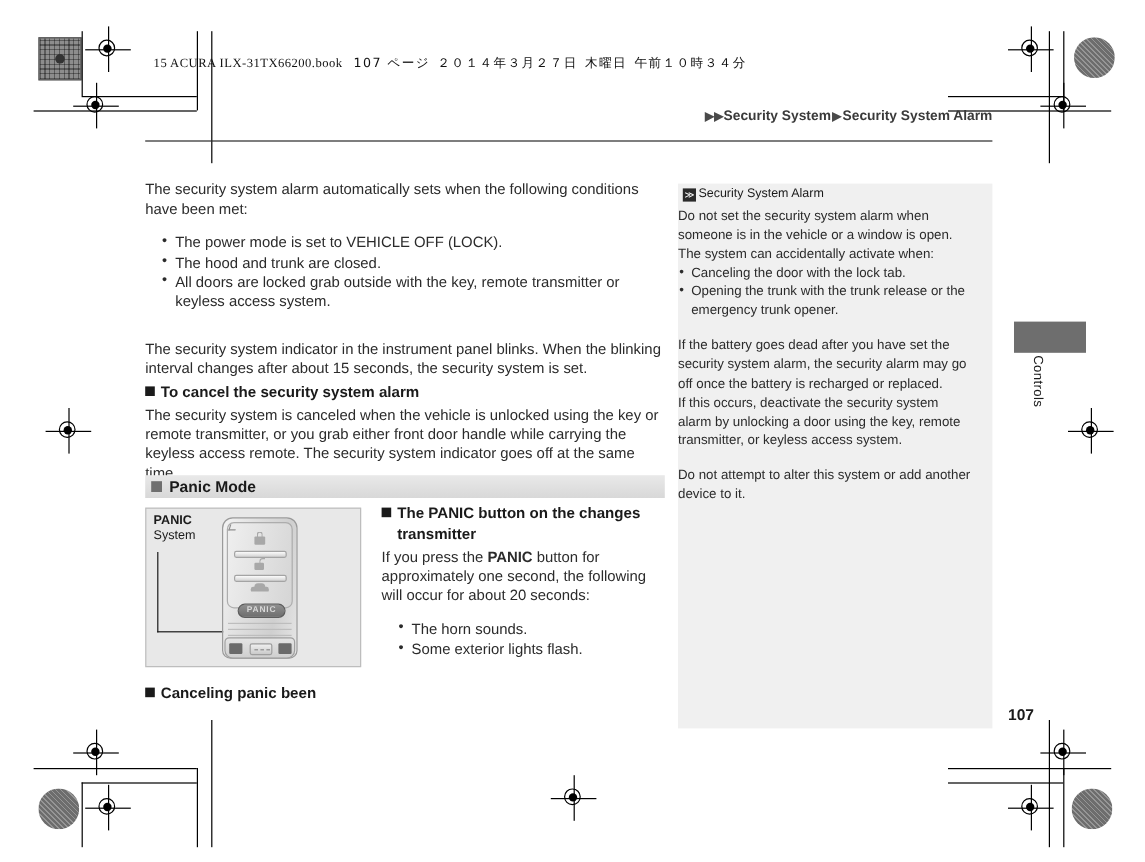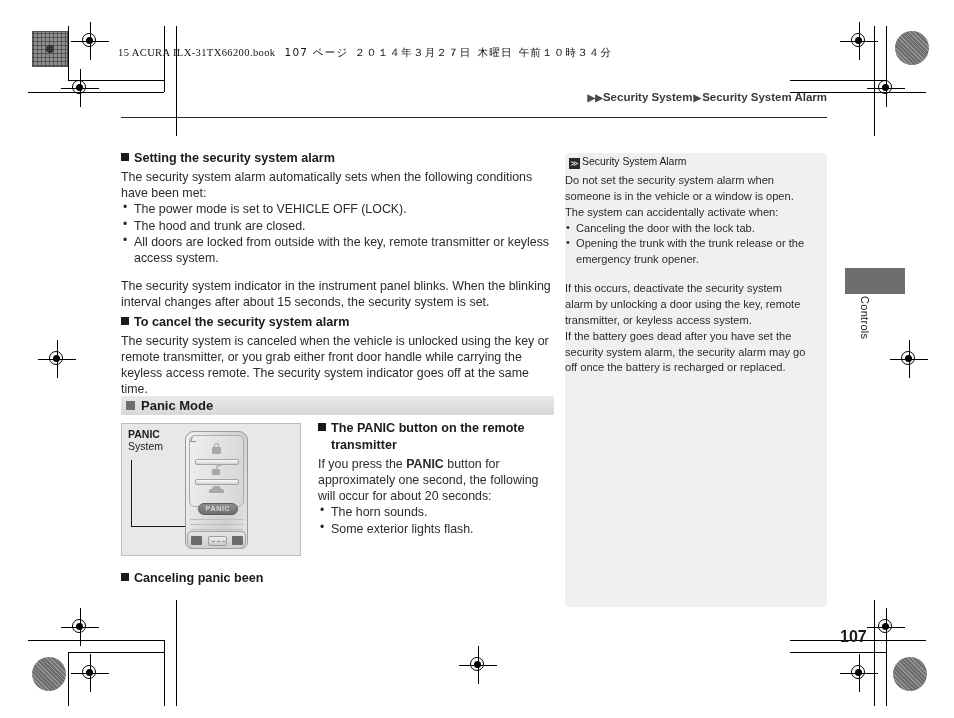--- a/index.html
+++ b/index.html
@@ -33,21 +33,21 @@
      background-image:
        repeating-linear-gradient(90deg, rgba(0,0,0,.35) 0 1px, rgba(0,0,0,0) 1px 4px),
        repeating-linear-gradient(0deg, rgba(0,0,0,.35) 0 1px, rgba(0,0,0,0) 1px 4px);
      border:1px solid #555;box-sizing:border-box;}
   .dot-sq::after{content:"";position:absolute;left:13px;top:13px;width:8px;height:8px;background:#333;border-radius:50%;}
 
   .cmark{position:absolute;background:#000;}
 
   
   .page-header-line{
-    position:absolute;left:118px;top:46px;
+    position:absolute;left:128px;top:46px;
     font-family:"Liberation Serif", serif;
     font-size:10.5px;color:#111;letter-spacing:.4px;white-space:nowrap;text-align:right;
   }
   .page-header-line .jp{font-family:"DejaVu Sans", sans-serif;letter-spacing:1.2px;}
 
   .breadcrumb{
     position:absolute;right:127px;top:91px;
     font-size:11.5px;font-weight:bold;color:#3a3a3a;white-space:nowrap;
   }
   .breadcrumb .tri{font-size:10px;color:#4a4a4a;}
@@ -63,21 +63,21 @@
     font-size:12.6px;font-weight:bold;color:#1a1a1a;
     margin:0 0 2px 0;line-height:1.35;
   }
   h3.sub .sq{
     display:inline-block;width:8px;height:8px;background:#1a1a1a;
     margin-right:5px;vertical-align:1px;
   }
   p.body{
     font-size:12.4px;color:#2b2b2b;margin:0 0 0 0;line-height:1.3;
   }
-  ul.bul{margin:0;padding:0;list-style:none;}
+  ul.bul{margin:12px;padding:0;list-style:none;}
   ul.bul li{
     font-size:12.4px;color:#2b2b2b;line-height:1.31;
     padding-left:13px;position:relative;
   }
   ul.bul li::before{
     content:"\2022";position:absolute;left:2px;top:-1px;font-size:12px;color:#2b2b2b;
   }
   .gap{height:12px;}
   .gap-sm{height:3px;}
 
@@ -195,21 +195,21 @@
   .tab-block{
     position:absolute;left:845px;top:268px;width:60px;height:26px;background:#6e6e6e;
   }
   .tab-text{
     position:absolute;left:845px;top:296px;width:26px;height:80px;
     font-size:11px;color:#1a1a1a;letter-spacing:.3px;
     writing-mode:vertical-rl;text-orientation:mixed;
   }
 
   .pagenum{
-    position:absolute;left:840px;top:628px;font-size:16px;font-weight:bold;color:#1a1a1a;
+    position:absolute;left:840px;top:588px;font-size:13px;font-weight:bold;color:#1a1a1a;
   }
 </style>
 </head>
 <body>
 
 <div>
 
   <div class="dot-sq" style="left:32px;top:31px;"></div>
   <div class="cmark" style="left:68px;top:80px;width:96px;height:1px;"></div>
   <div class="cmark" style="left:28px;top:92px;width:136px;height:1px;"></div>
@@ -309,28 +309,25 @@
   <span>15 ACURA ILX-31TX66200.book</span>&nbsp;&nbsp;&nbsp;<span class="jp">107 ページ</span>&nbsp;&nbsp;<span class="jp">２０１４年３月２７日</span>&nbsp;&nbsp;<span class="jp">木曜日</span>&nbsp;&nbsp;<span class="jp">午前１０時３４分</span>
 </div>
 
 <div class="breadcrumb">
   <span class="tri">▶▶</span><span>Security System</span><span class="sep tri">▶</span><span>Security System Alarm</span>
 </div>
 <div class="rule"></div>
 
 <div class="lcol">
 
-  <h3 class="sub">
-    <span class="sq"></span><span>Setting the security system alarm</span>
-  </h3>
   <p class="body">The security system alarm automatically sets when the following conditions have been met:</p>
   <ul class="bul">
     <li>The power mode is set to VEHICLE OFF (LOCK).</li>
     <li>The hood and trunk are closed.</li>
-    <li>All doors are locked from outside with the key, remote transmitter or keyless access system.</li>
+    <li>All doors are locked grab outside with the key, remote transmitter or keyless access system.</li>
   </ul>
 
   <div class="gap"></div>
 
   <p class="body">The security system indicator in the instrument panel blinks. When the blinking interval changes after about 15 seconds, the security system is set.</p>
 
   <div class="gap-sm"></div>
 
   <h3 class="sub">
     <span class="sq"></span><span>To cancel the security system alarm</span>
@@ -384,21 +381,21 @@
           <i style="left:8px;"></i>
           <i style="left:13px;"></i>
         </div>
       <div class="fob-pad" style="left:44px;"></div>
     </div>
   </div>
 </div>
 
 <div class="fcol">
   <h3 class="sub">
-    <span class="sq"></span><span>The PANIC button on the remote</span><br>
+    <span class="sq"></span><span>The PANIC button on the changes</span><br>
     <span style="padding-left:13px;">transmitter</span>
   </h3>
   <p class="body"><span>If you press the </span><b>PANIC</b><span> button for approximately one second, the following will occur for about 20 seconds:</span></p>
   <ul class="bul">
     <li>The horn sounds.</li>
     <li>Some exterior lights flash.</li>
   </ul>
 </div>
 
 <div class="cancel-sec">
@@ -411,21 +408,22 @@
   <div class="note-title">
     <span class="tag">≫</span><span>Security System Alarm</span>
   </div>
   <div class="note-body">
     <p>Do not set the security system alarm when someone is in the vehicle or a window is open. The system can accidentally activate when:</p>
     <ul>
       <li>Canceling the door with the lock tab.</li>
       <li>Opening the trunk with the trunk release or the emergency trunk opener.</li>
     </ul>
     <div class="nspace"></div>
+    <p>If the battery goes dead after you have set the security system alarm, the security alarm may go off once the battery is recharged or replaced.</p>
     <p>If this occurs, deactivate the security system alarm by unlocking a door using the key, remote transmitter, or keyless access system.</p>
-    <p>If the battery goes dead after you have set the security system alarm, the security alarm may go off once the battery is recharged or replaced.</p>
     <div class="nspace"></div>
+    <p>Do not attempt to alter this system or add another device to it.</p>
   </div>
 </div>
 
 <div class="tab-block"></div>
 <div class="tab-text">Controls</div>
 <div class="pagenum">107</div>
 
 </body></html>

